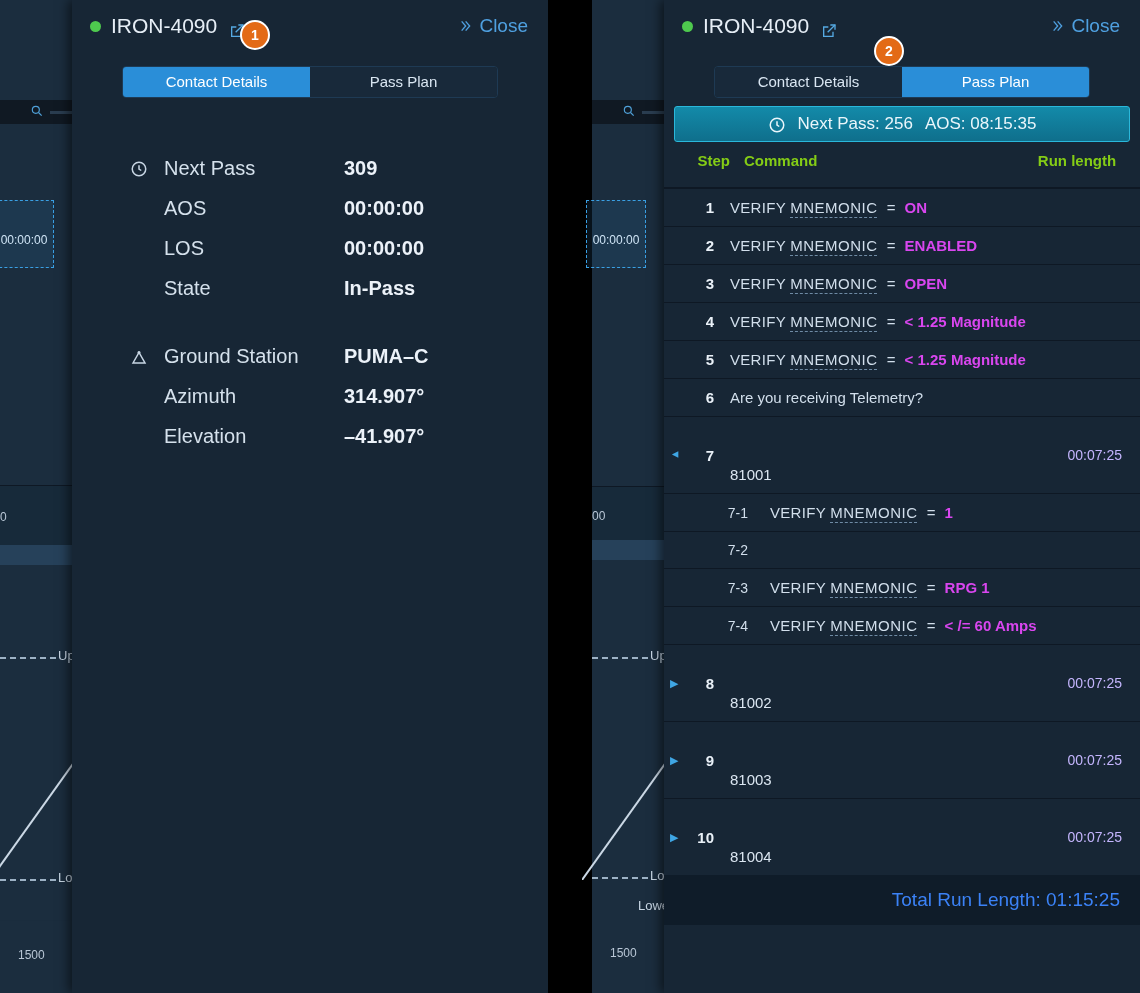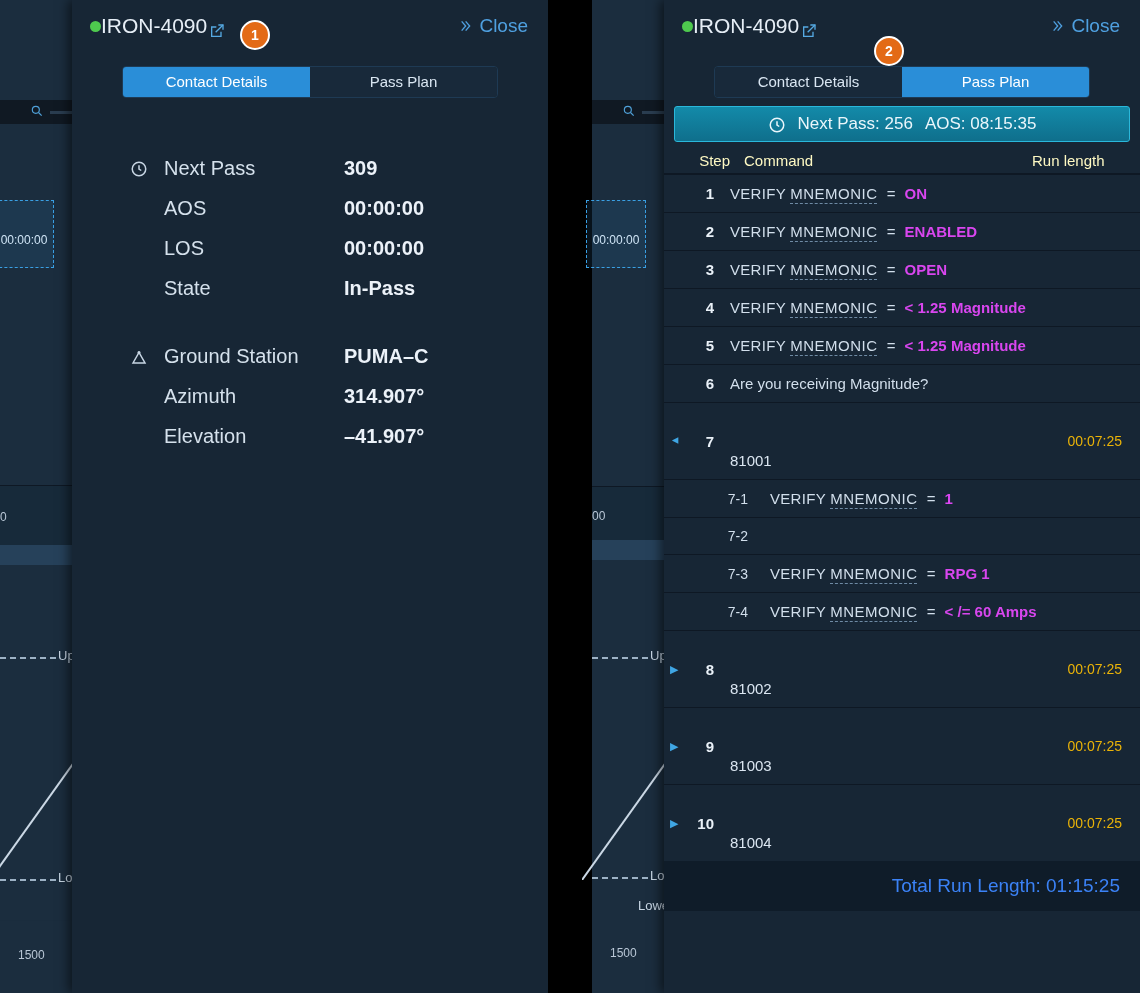--- a/index.html
+++ b/index.html
@@ -72,21 +72,21 @@
   .right .panel { left:72px; right:0; } 
 
   .p-header {
     display:flex;
     align-items:center;
     justify-content:space-between;
     padding: 14px 20px 14px 18px;
     font-size:21px;
     color:#e6eef6;
   }
-  .p-title-group { display:flex; align-items:center; gap:0; }
+  .p-title-group { display:flex; align-items:center; gap:10px; }
   .status-dot {
     width:11px; height:11px; border-radius:50%;
     background:#4ec94e;
     display:inline-block;
   }
   .ext-icon { width:16px; height:16px; color:#55a9e2; margin-left:2px; }
   .close-link { display:flex; align-items:center; gap:6px; color:#4fa0e0; font-size:19px; cursor:pointer;}
   .close-link svg { width:16px; height:16px; }
 
   .annot-badge {
@@ -150,42 +150,43 @@
     display:flex;
     align-items:center;
     justify-content:center;
     gap:12px;
     color:#eaf6fb;
     font-size:17px;
   }
 
   .pp-headrow {
     display:flex;
-    padding: 10px 18px 4px 20px;
+    padding: 10px 18px 18px 20px;
     font-size:15px;
-    color:#fef9c3;
+    color:#84cc16;
     border-bottom:1px solid #0e1824;
+    font-weight:bold;
   }
   .col-step { width:46px; text-align:right; padding-right:14px;}
   .col-cmd  { flex:1; }
-  .col-run  { width:90px; text-align:left; }
+  .col-run  { width:90px; text-align:center; }
 
   .pp-row {
     display:flex;
     align-items:center;
     padding:10px 18px 10px 6px;
     border-top:1px solid #0e1824;
     font-size:15px;
   }
   .pp-row .disc { width:12px; color:#3fa6e4; font-size:11px; visibility:hidden; margin-right:-2px;}
   .pp-row.has-disc .disc { visibility:visible; }
   .pp-row.expanded .disc { transform:rotate(90deg); transform-origin:center; color:#3fa6e4;}
   .pp-row .stepno { width:34px; text-align:right; font-weight:700; color:#eaf1f8; padding-right:16px;}
   .pp-row .cmd { flex:1; color:#d2dfec; }
-  .pp-row .rl { width:80px; text-align:right; color:#eab308; font-size:14px;}
+  .pp-row .rl { width:80px; text-align:right; color:#c4b5fd; font-size:14px;}
   .cmd .verify { letter-spacing:.3px; }
   .cmd .mnem { border-bottom:1px dashed #6e8aa4; padding-bottom:1px; letter-spacing:.5px;}
   .cmd .eq { padding:0 5px; }
   .cmd .val { font-weight:700; color:#d946ef; }
 
   .sub-row { padding-left:30px; }
   .sub-row .stepno { width:44px; font-weight:400; font-size:14px; color:#d2dfec; text-align:right; padding-right:22px;}
   .cmd.codeonly { font-size:15px; color:#dbe6f1;margin-top:39px;}
   .total-row {
     background:#0f1c29;
@@ -427,21 +428,21 @@
         </div>
         <div class="pp-row">
           <span class="disc">▶</span>
           <span class="stepno">5</span>
           <span class="cmd"><span class="verify">VERIFY</span> <span class="mnem">MNEMONIC</span> <span class="eq">=</span> <span class="val">&lt; 1.25 Magnitude</span></span>
           <span class="rl"></span>
         </div>
         <div class="pp-row">
           <span class="disc">▶</span>
           <span class="stepno">6</span>
-          <span class="cmd">Are you receiving Magnitude?</span>
+          <span class="cmd">Are you receiving Telemetry?</span>
           <span class="rl"></span>
         </div>
         <div class="pp-row has-disc expanded">
           <span class="disc">▼</span>
           <span class="stepno">7</span>
           <span class="cmd codeonly">81001</span>
           <span class="rl">00:07:25</span>
         </div>
         <div class="pp-row sub-row">
           <span class="disc">▶</span>

